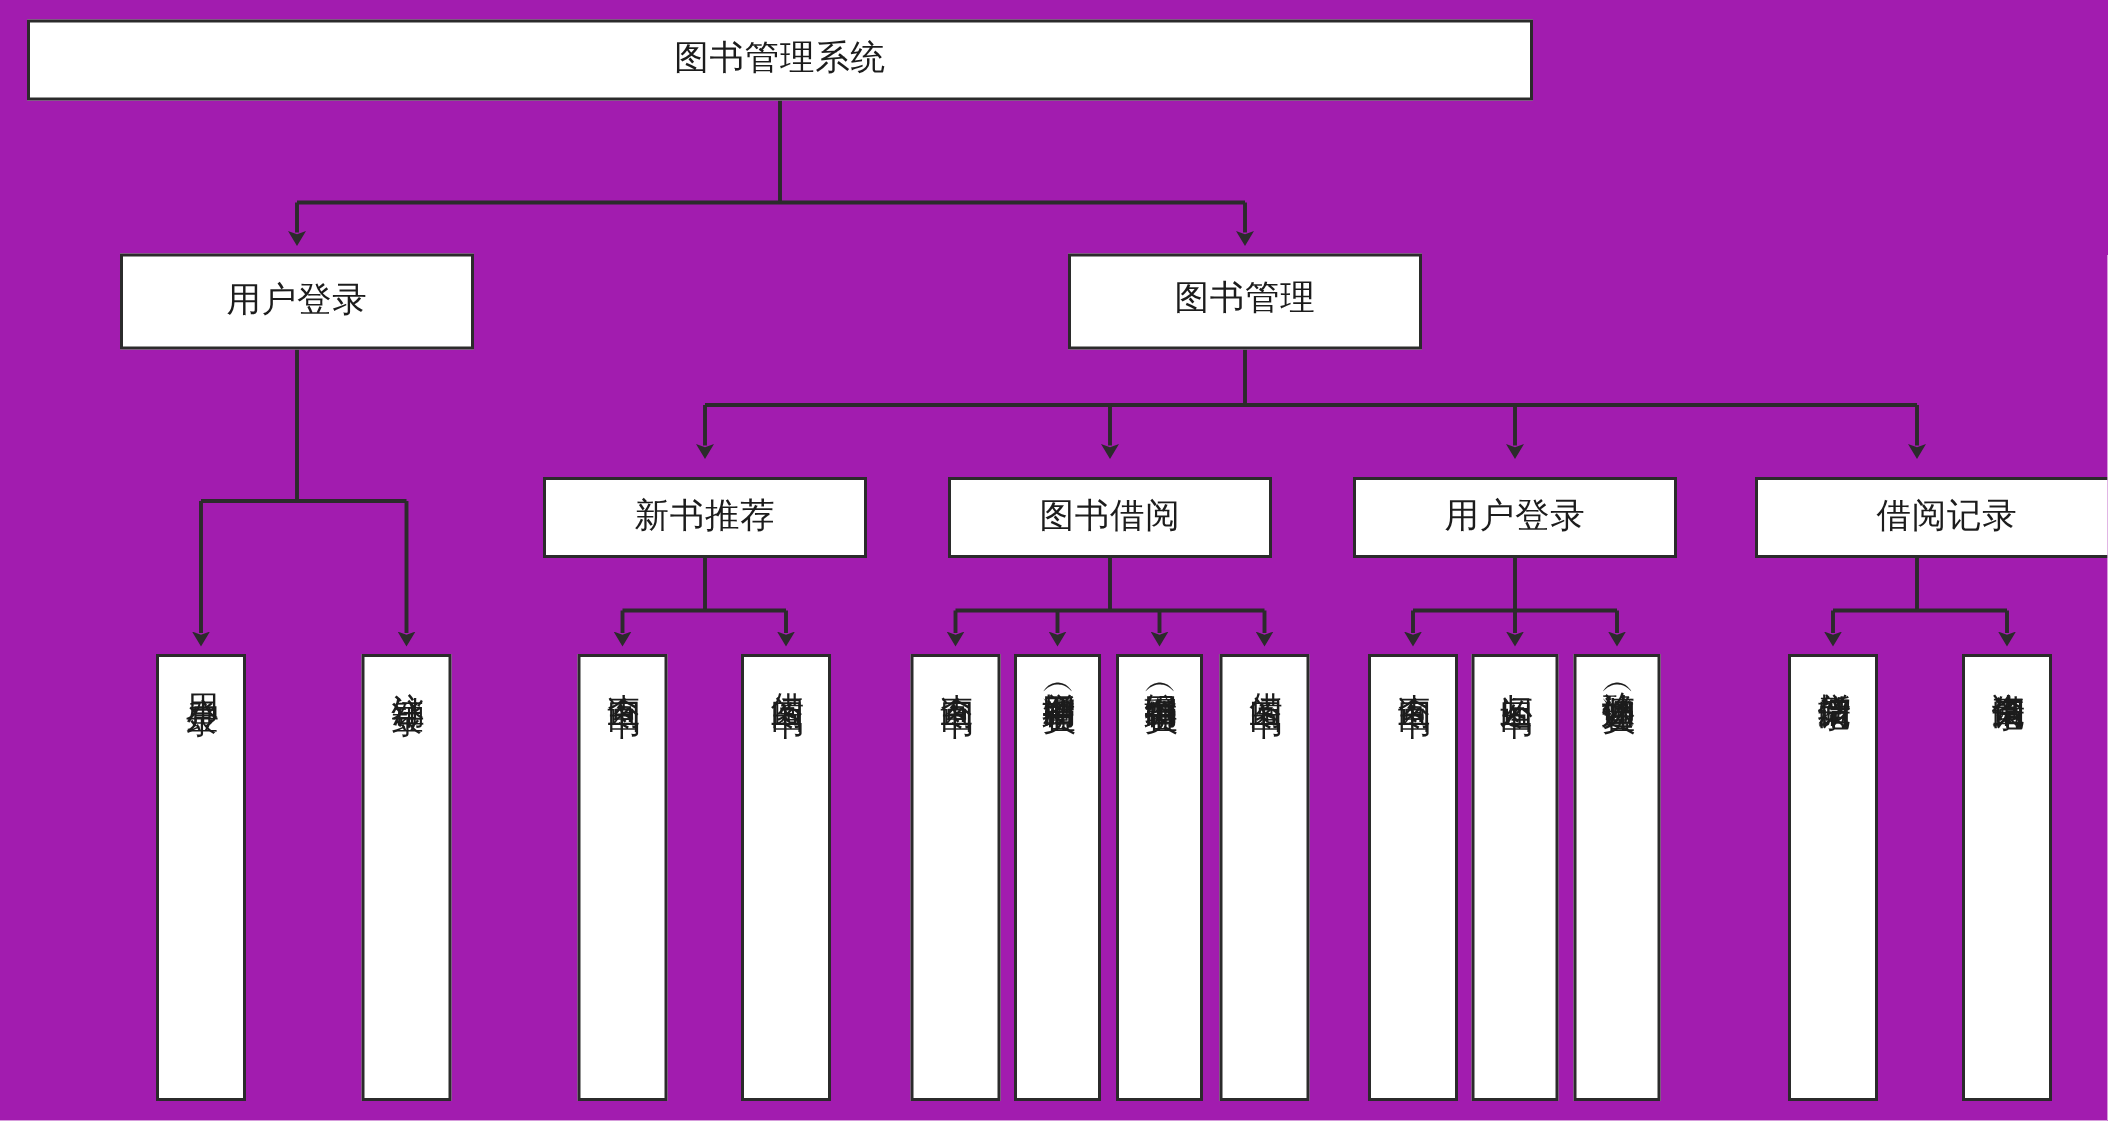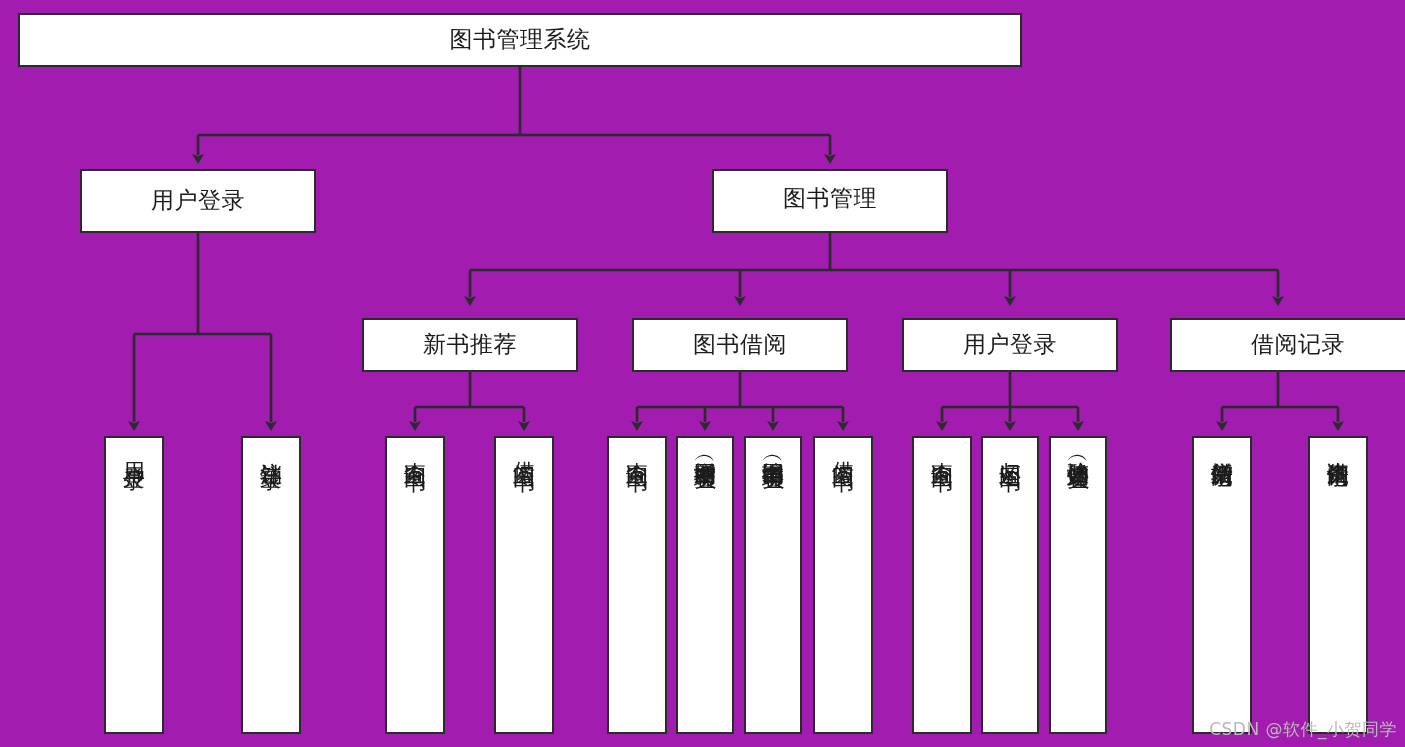--- a/index.html
+++ b/index.html
@@ -186,15 +186,14 @@
     <span class="label">确认归还（管理员）</span>
   </div>
 
   <div class="node vert tight" style="left:1192px; top:436px; width:60px; height:298px;">
     <span class="label">新增借阅记录</span>
   </div>
   <div class="node vert tight" style="left:1308px; top:436px; width:60px; height:298px;">
     <span class="label">查询借阅记录</span>
   </div>
 
-  <div id="watermark">CSDN @软件_小贺同学</div>
 
 </div>
 
 </body></html>

